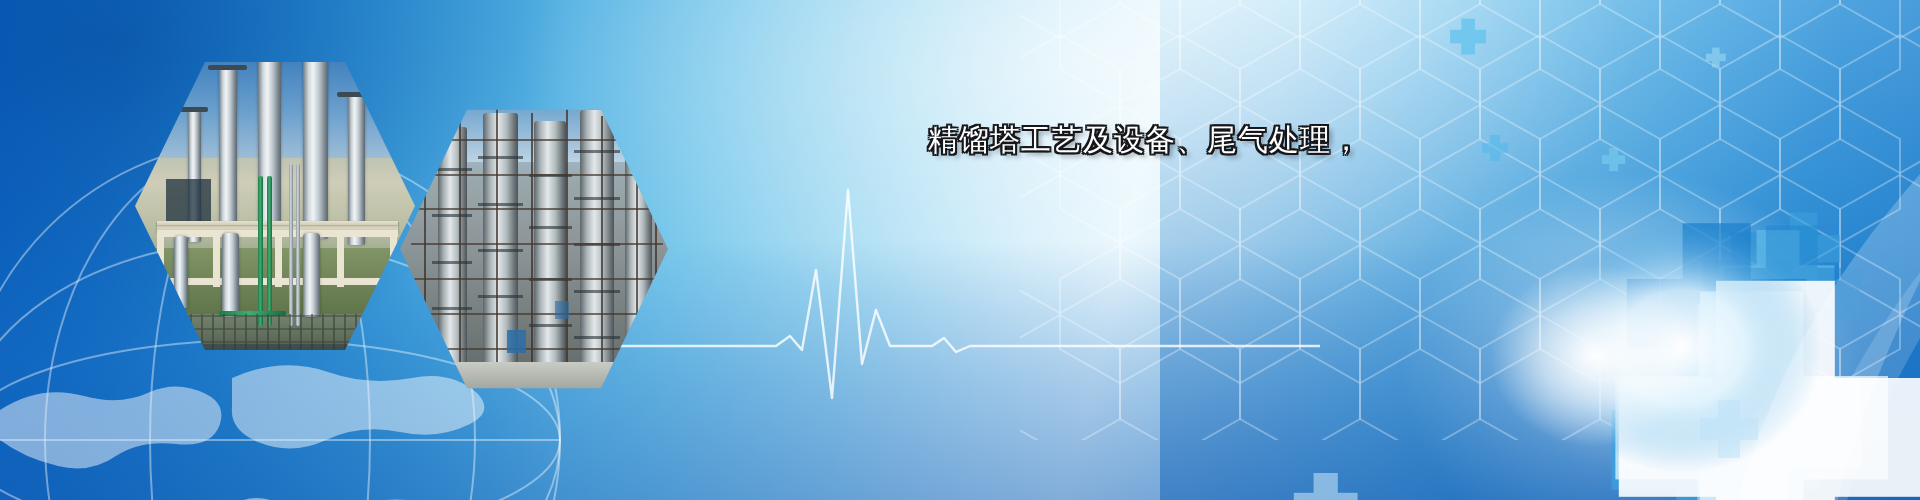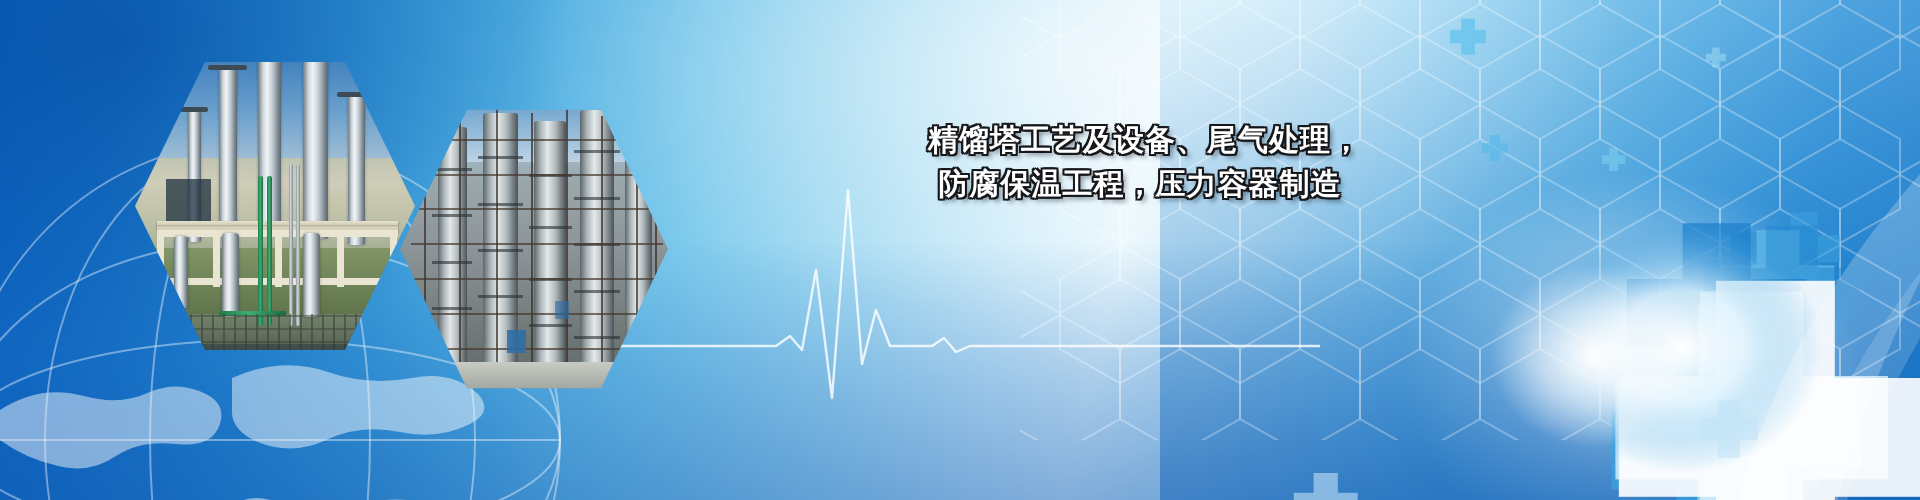--- a/index.html
+++ b/index.html
@@ -110,21 +110,21 @@
   .p2 .base{position:absolute;left:0;bottom:0;width:100%;height:11%;background:linear-gradient(180deg,#c9ccc4,#9aa09a);}
   .p2 .bluebox{position:absolute;background:#2b6ea8;opacity:.85;}
 
   
   .headline{
     position:absolute;left:560px;top:118px;width:1160px;
     text-align:center;
   }
   .hline{
     color:#ffffff;
-    font-weight:bold;
+    font-weight:normal;
     font-size:30px;
     line-height:44px;
     letter-spacing:1px;
     white-space:nowrap;
     -webkit-text-stroke:0px;
     text-shadow:
       -2px -2px 0 #15171a, 2px -2px 0 #15171a,
       -2px  2px 0 #15171a, 2px  2px 0 #15171a,
       -2px  0   0 #15171a, 2px  0   0 #15171a,
        0   -2px 0 #15171a, 0    2px 0 #15171a,
@@ -401,16 +401,15 @@
       <div class="scaff-h" style="left:4%; top:84%; width:94%;"></div>
 
       <div class="bluebox" style="left:40%;top:78%;width:7%;height:8%;"></div>
       <div class="bluebox" style="left:58%;top:68%;width:5%;height:6%;opacity:.6;"></div>
       <div class="base"></div>
     </div>
   </div>
 
   <div class="headline">
     <div class="hline" id="headline-line-1">精馏塔工艺及设备、尾气处理，</div>
-    <div class="hline" id="headline-line-3">防腐保温工程，压力容器制造</div>
   </div>
 
 </div>
 
 </body></html>

